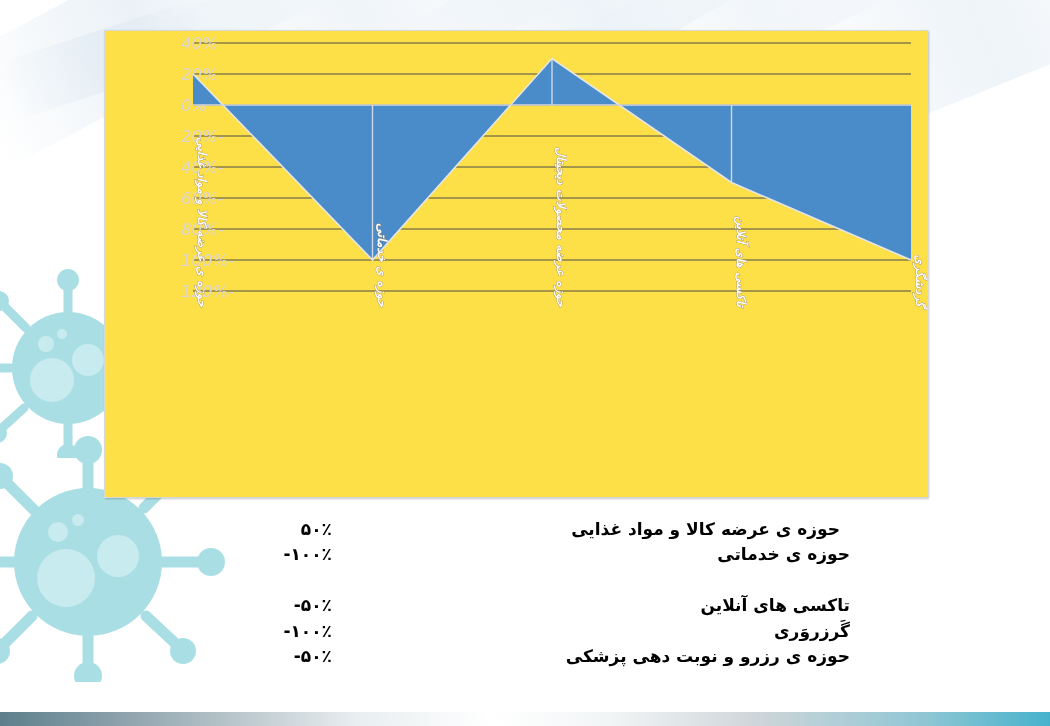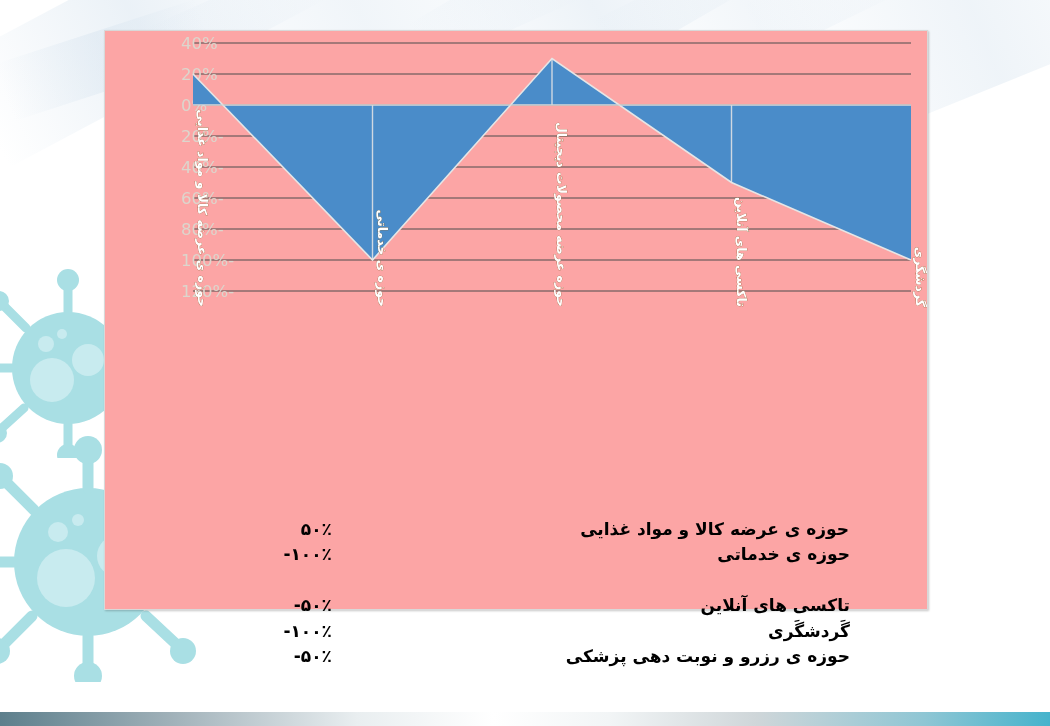--- a/index.html
+++ b/index.html
@@ -19,23 +19,24 @@
   .s4{left:600px;top:-50px;width:300px;height:110px;transform:rotate(-26deg);opacity:.35;}
   .s5{left:760px;top:-80px;width:420px;height:170px;transform:rotate(-22deg);opacity:.45;}
   .s6{left:0px;top:30px;width:210px;height:60px;transform:rotate(-18deg);opacity:.5;}
 
   #bottomBar{position:absolute;left:0;bottom:0;width:100%;height:14px;
     background:linear-gradient(90deg,#5d7f8c 0%,#9fb0b8 16%,#e9eef0 34%,#ffffff 47%,#f2f5f6 58%,#cfd6d9 72%,#8fc6d4 88%,#45b3cc 100%);}
 
   .virus{position:absolute;}
   
   #panel{
-    position:absolute;left:104px;top:30px;width:824px;height:580px;
-    background:#fca5a5;border:1px solid #d8d8d8;box-sizing:border-box;
+    position:absolute;left:104px;top:30px;width:824px;height:468px;
+    background:#fde047;border:1px solid #d8d8d8;box-sizing:border-box;
     box-shadow:1px 1px 2px rgba(0,0,0,.22);
+    font-style:italic;
   }
   #chartSvg{display:block;}
   .ytick{fill:#dcd6cd;font-size:16.5px;font-family:"DejaVu Sans","Liberation Sans",sans-serif;text-anchor:end;}
   .zeroline{stroke:#d9d9d9;stroke-width:1.6;}
   .arealine{stroke:#e6e6e6;stroke-width:1.6;fill:none;}
   .dropline{stroke:#cfd8e2;stroke-width:1.4;}
   .xlab{fill:#ffffff;font-size:12.5px;font-weight:700;
         font-family:"DejaVu Sans","Liberation Sans",sans-serif;
         paint-order:stroke;stroke:#8a6a3a;stroke-width:.5px;}
 
@@ -164,35 +165,35 @@
         <text class="xlab" x="0" y="0" transform="translate(272.5,276) rotate(90)" text-anchor="start" direction="rtl">حوزه ی خدماتی</text>
         <text class="xlab" x="0" y="0" transform="translate(452,276) rotate(90)" text-anchor="start" direction="rtl">حوزه عرضه محصولات دیجیتال</text>
         <text class="xlab" x="0" y="0" transform="translate(631.5,276) rotate(90)" text-anchor="start" direction="rtl">تاکسی های آنلاین</text>
         <text class="xlab" x="0" y="0" transform="translate(811,276) rotate(90)" text-anchor="start" direction="rtl">گردشگری</text>
       </g>
   </svg>
 </div>
 
 <div id="legend">
 
-<div class="legrow" style="position: absolute; left: 0px; right: 1px; top: 0px;">
+<div class="legrow" style="position: absolute; left: 0px; right: 10px; top: 0px;">
       <div class="legval">۵۰٪</div>
       <div class="legname">حوزه ی عرضه کالا و مواد غذایی</div>
     </div>
     <div class="legrow" style="position: absolute; left: 0px; right: 0px; top: 25.5px;">
       <div class="legval">-۱۰۰٪</div>
       <div class="legname">حوزه ی خدماتی</div>
     </div>
     <div class="legrow" style="position: absolute; left: 0px; right: 0px; top: 76.5px;">
       <div class="legval">-۵۰٪</div>
       <div class="legname">تاکسی های آنلاین</div>
     </div>
     <div class="legrow" style="position: absolute; left: 0px; right: 0px; top: 102px;">
       <div class="legval">-۱۰۰٪</div>
-      <div class="legname">گَردشگَری</div>
+      <div class="legname">گَرزروَری</div>
     </div>
     <div class="legrow" style="position: absolute; left: 0px; right: 0px; top: 127.5px;">
       <div class="legval">-۵۰٪</div>
       <div class="legname">حوزه ی رزرو و نوبت دهی پزشکی</div>
     </div>
   </div>
 
 <div id="bottomBar"></div>
 
 </body></html>

